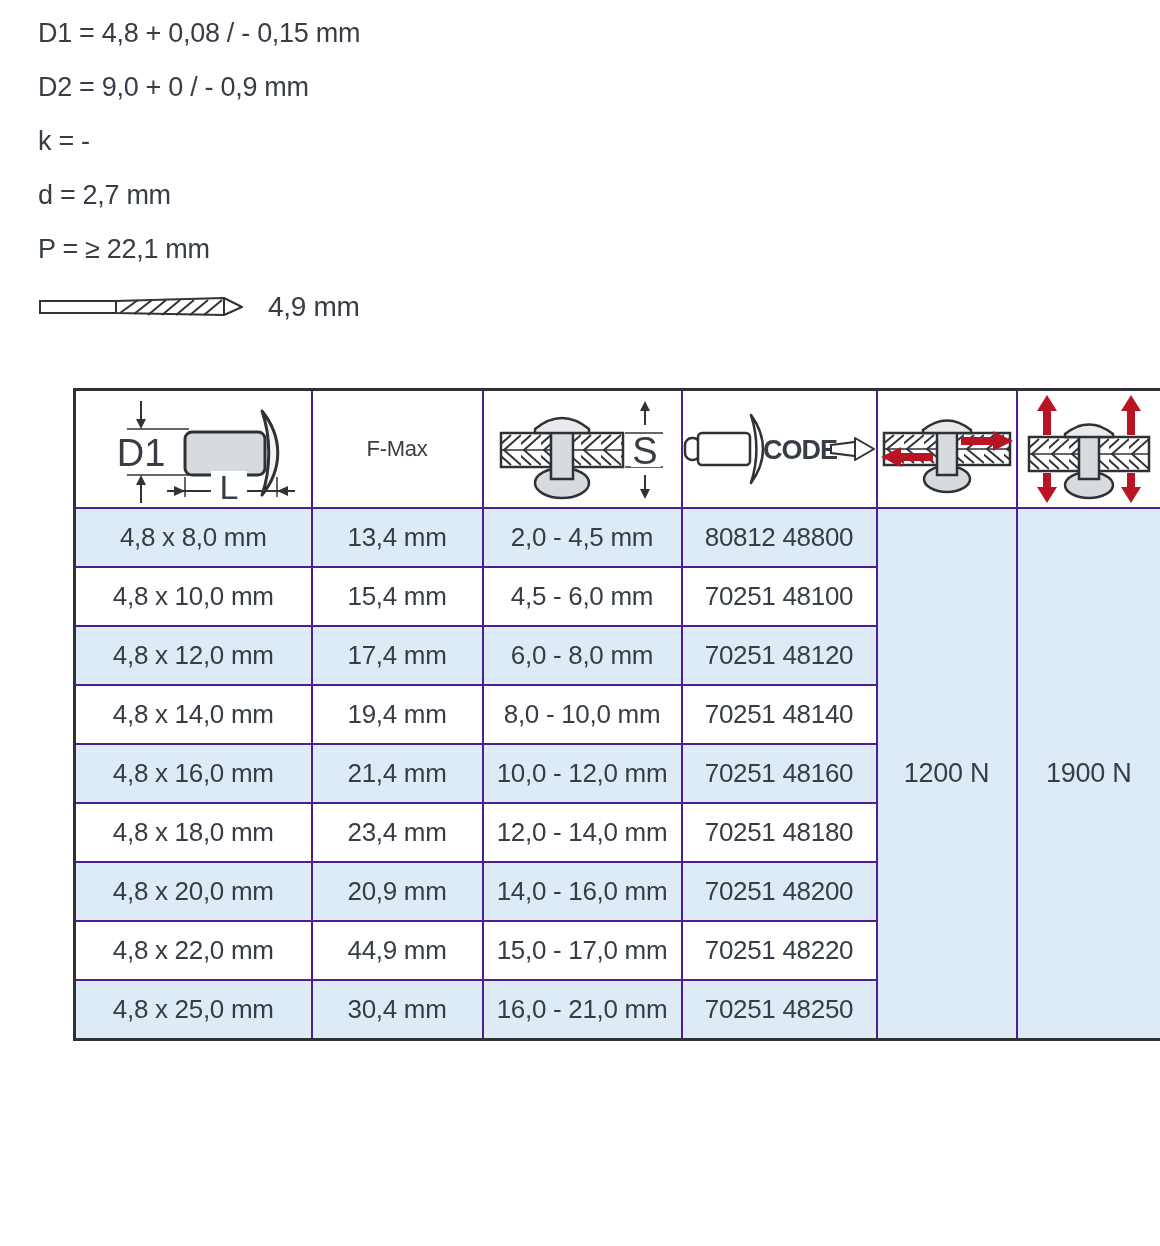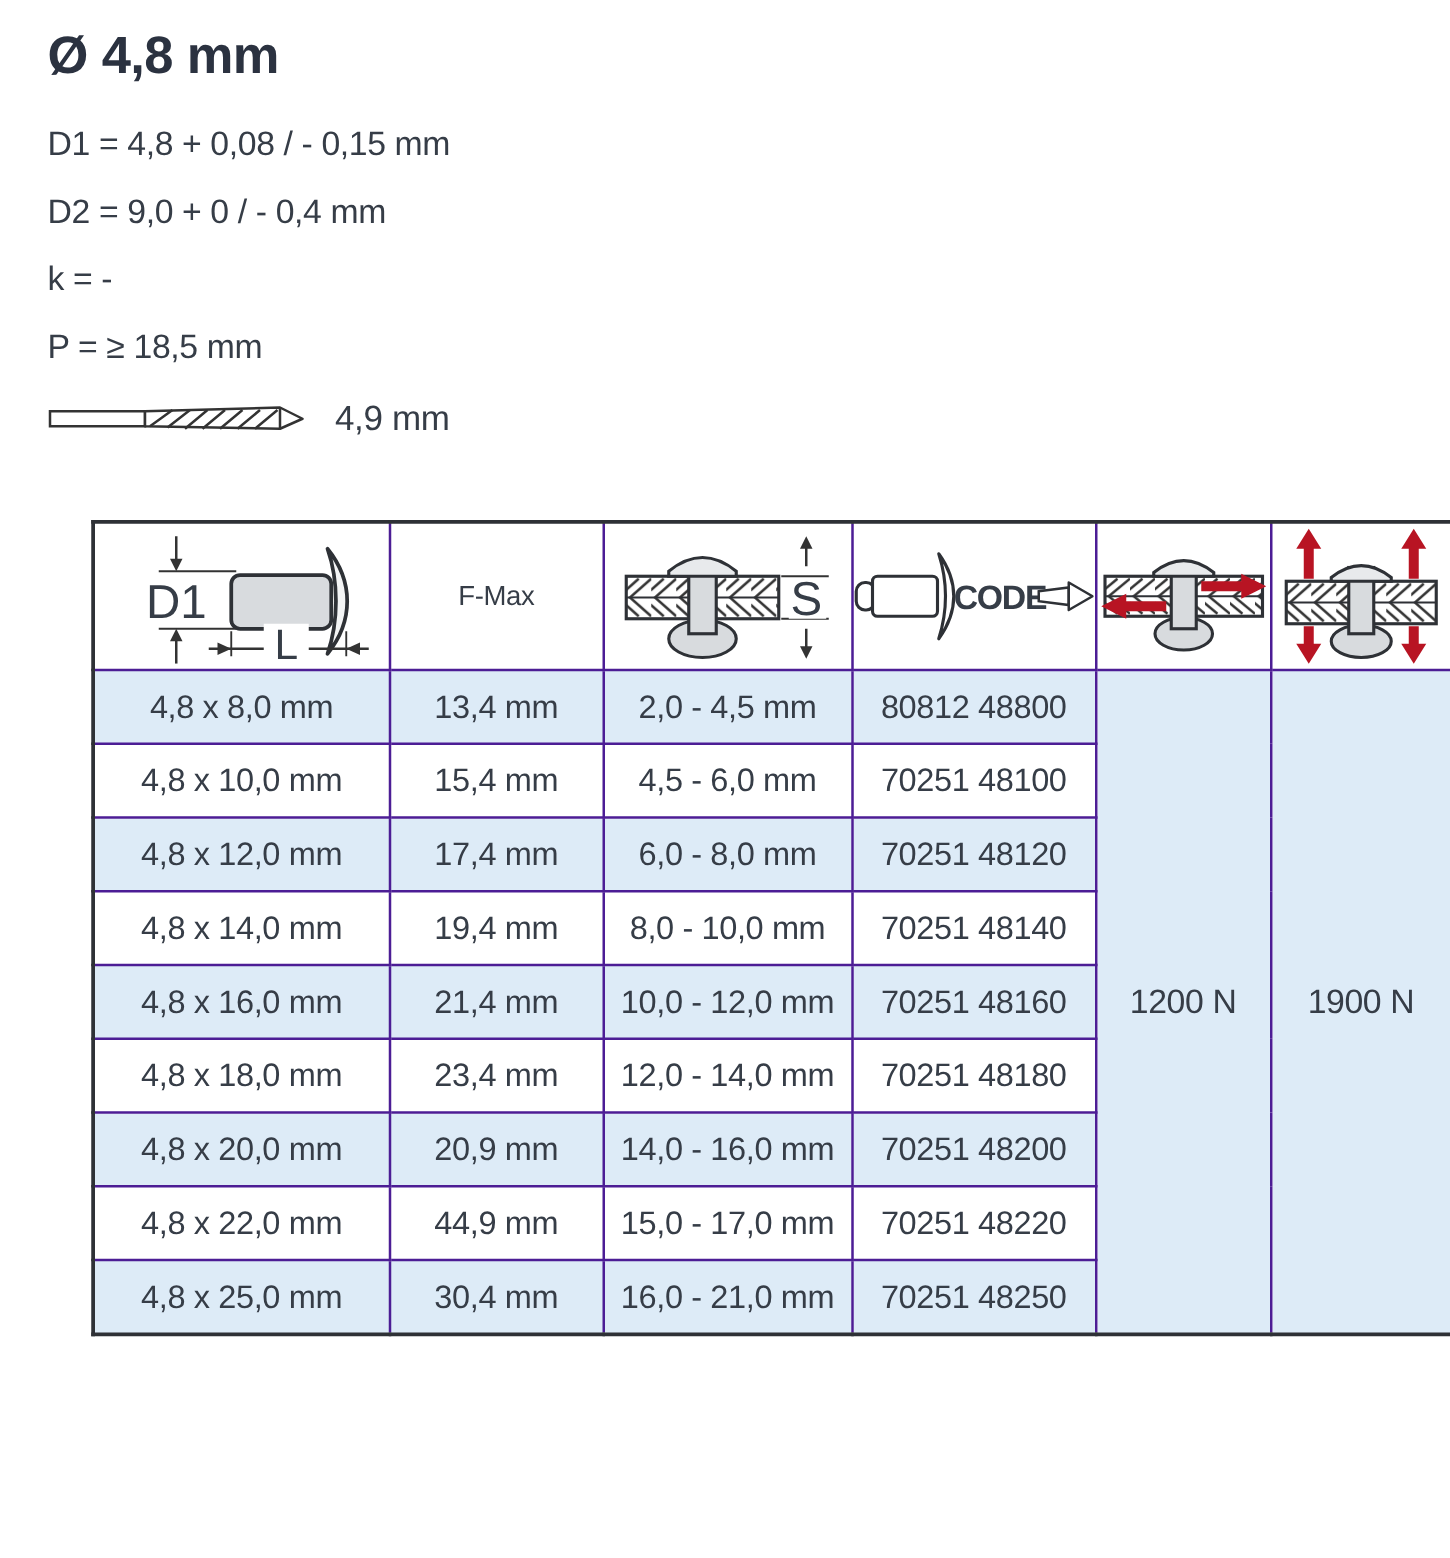--- a/index.html
+++ b/index.html
@@ -37,27 +37,27 @@
   td.merged{background:#ddebf7 !important;font-size:27px;}
   .fmax-header{font-size:22px;color:#363d47;letter-spacing:-0.3px;}
   svg{display:block;margin:0 auto;}
   svg text{font-family:"Liberation Sans", sans-serif;fill:#363d47;}
 </style>
 </head>
 <body>
 
 <div class="page">
 
-  <h1 class="title">Ø 4,8 mm</h1>
 
   <ul class="spec-list">
     <li class="spec-line">D1 = 4,8 + 0,08 / - 0,15 mm</li>
-    <li class="spec-line">D2 = 9,0 + 0 / - 0,4 mm</li>
+    <li class="spec-line">D2 = 9,0 + 0 / - 0,9 mm</li>
     <li class="spec-line">k = -</li>
-    <li class="spec-line">P = ≥ 18,5 mm</li>
+    <li class="spec-line">d = 2,7 mm</li>
+    <li class="spec-line">P = ≥ 22,1 mm</li>
   </ul>
 
   <div class="drill-row">
     <span>
       <svg width="210" height="30" viewBox="0 0 210 30">
         <rect x="2" y="9" width="76" height="12" fill="#ffffff" stroke="#333" stroke-width="2"></rect>
         <path d="M78,9 L78,21 L186,23 L204,15 L186,6 Z" fill="#ffffff" stroke="#333" stroke-width="2" stroke-linejoin="round"></path>
         <path d="M82,21 L100,8 M96,22 L114,8 M110,23 L128,8 M124,23 L142,8 M138,23 L156,8 M152,23 L170,8 M166,23 L184,8" stroke="#333" stroke-width="2" fill="none"></path>
         <path d="M186,6 L186,23" stroke="#333" stroke-width="2"></path>
       </svg>

